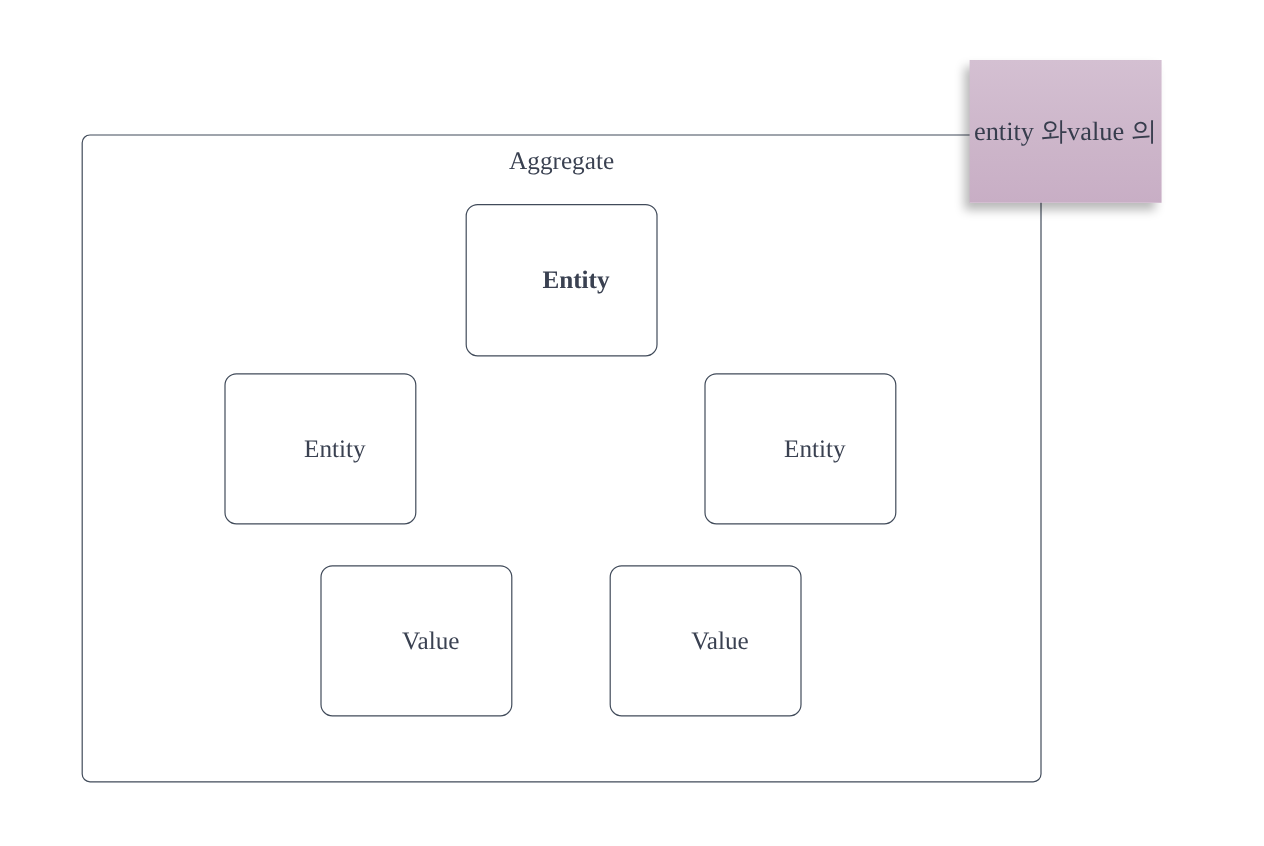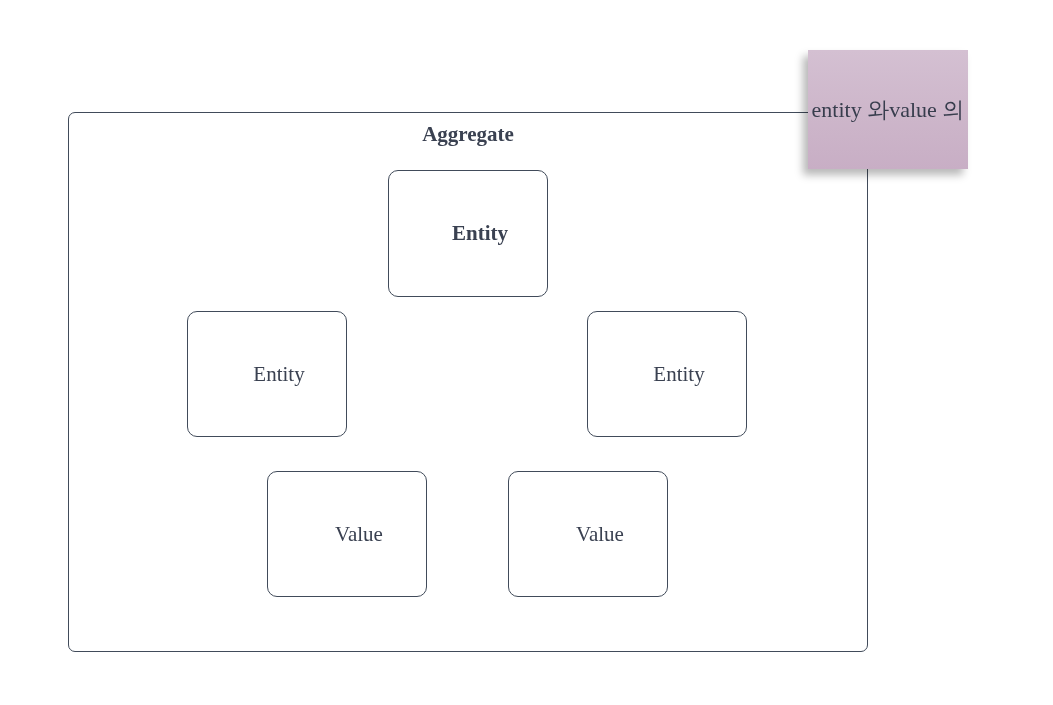--- a/index.html
+++ b/index.html
@@ -28,21 +28,20 @@
     box-sizing: border-box;
   }
   .aggregate-label {
     position: absolute;
     top: 9px;
     left: 0;
     width: 100%;
     text-align: center;
     font-size: 21px;
     color: #3a4151;
-    font-weight: bold;
   }
   
   .node {
     position: absolute;
     box-sizing: border-box;
     border: 1px solid #414b5a;
     border-radius: 10px;
     background: #ffffff;
     display: flex;
     align-items: center;

